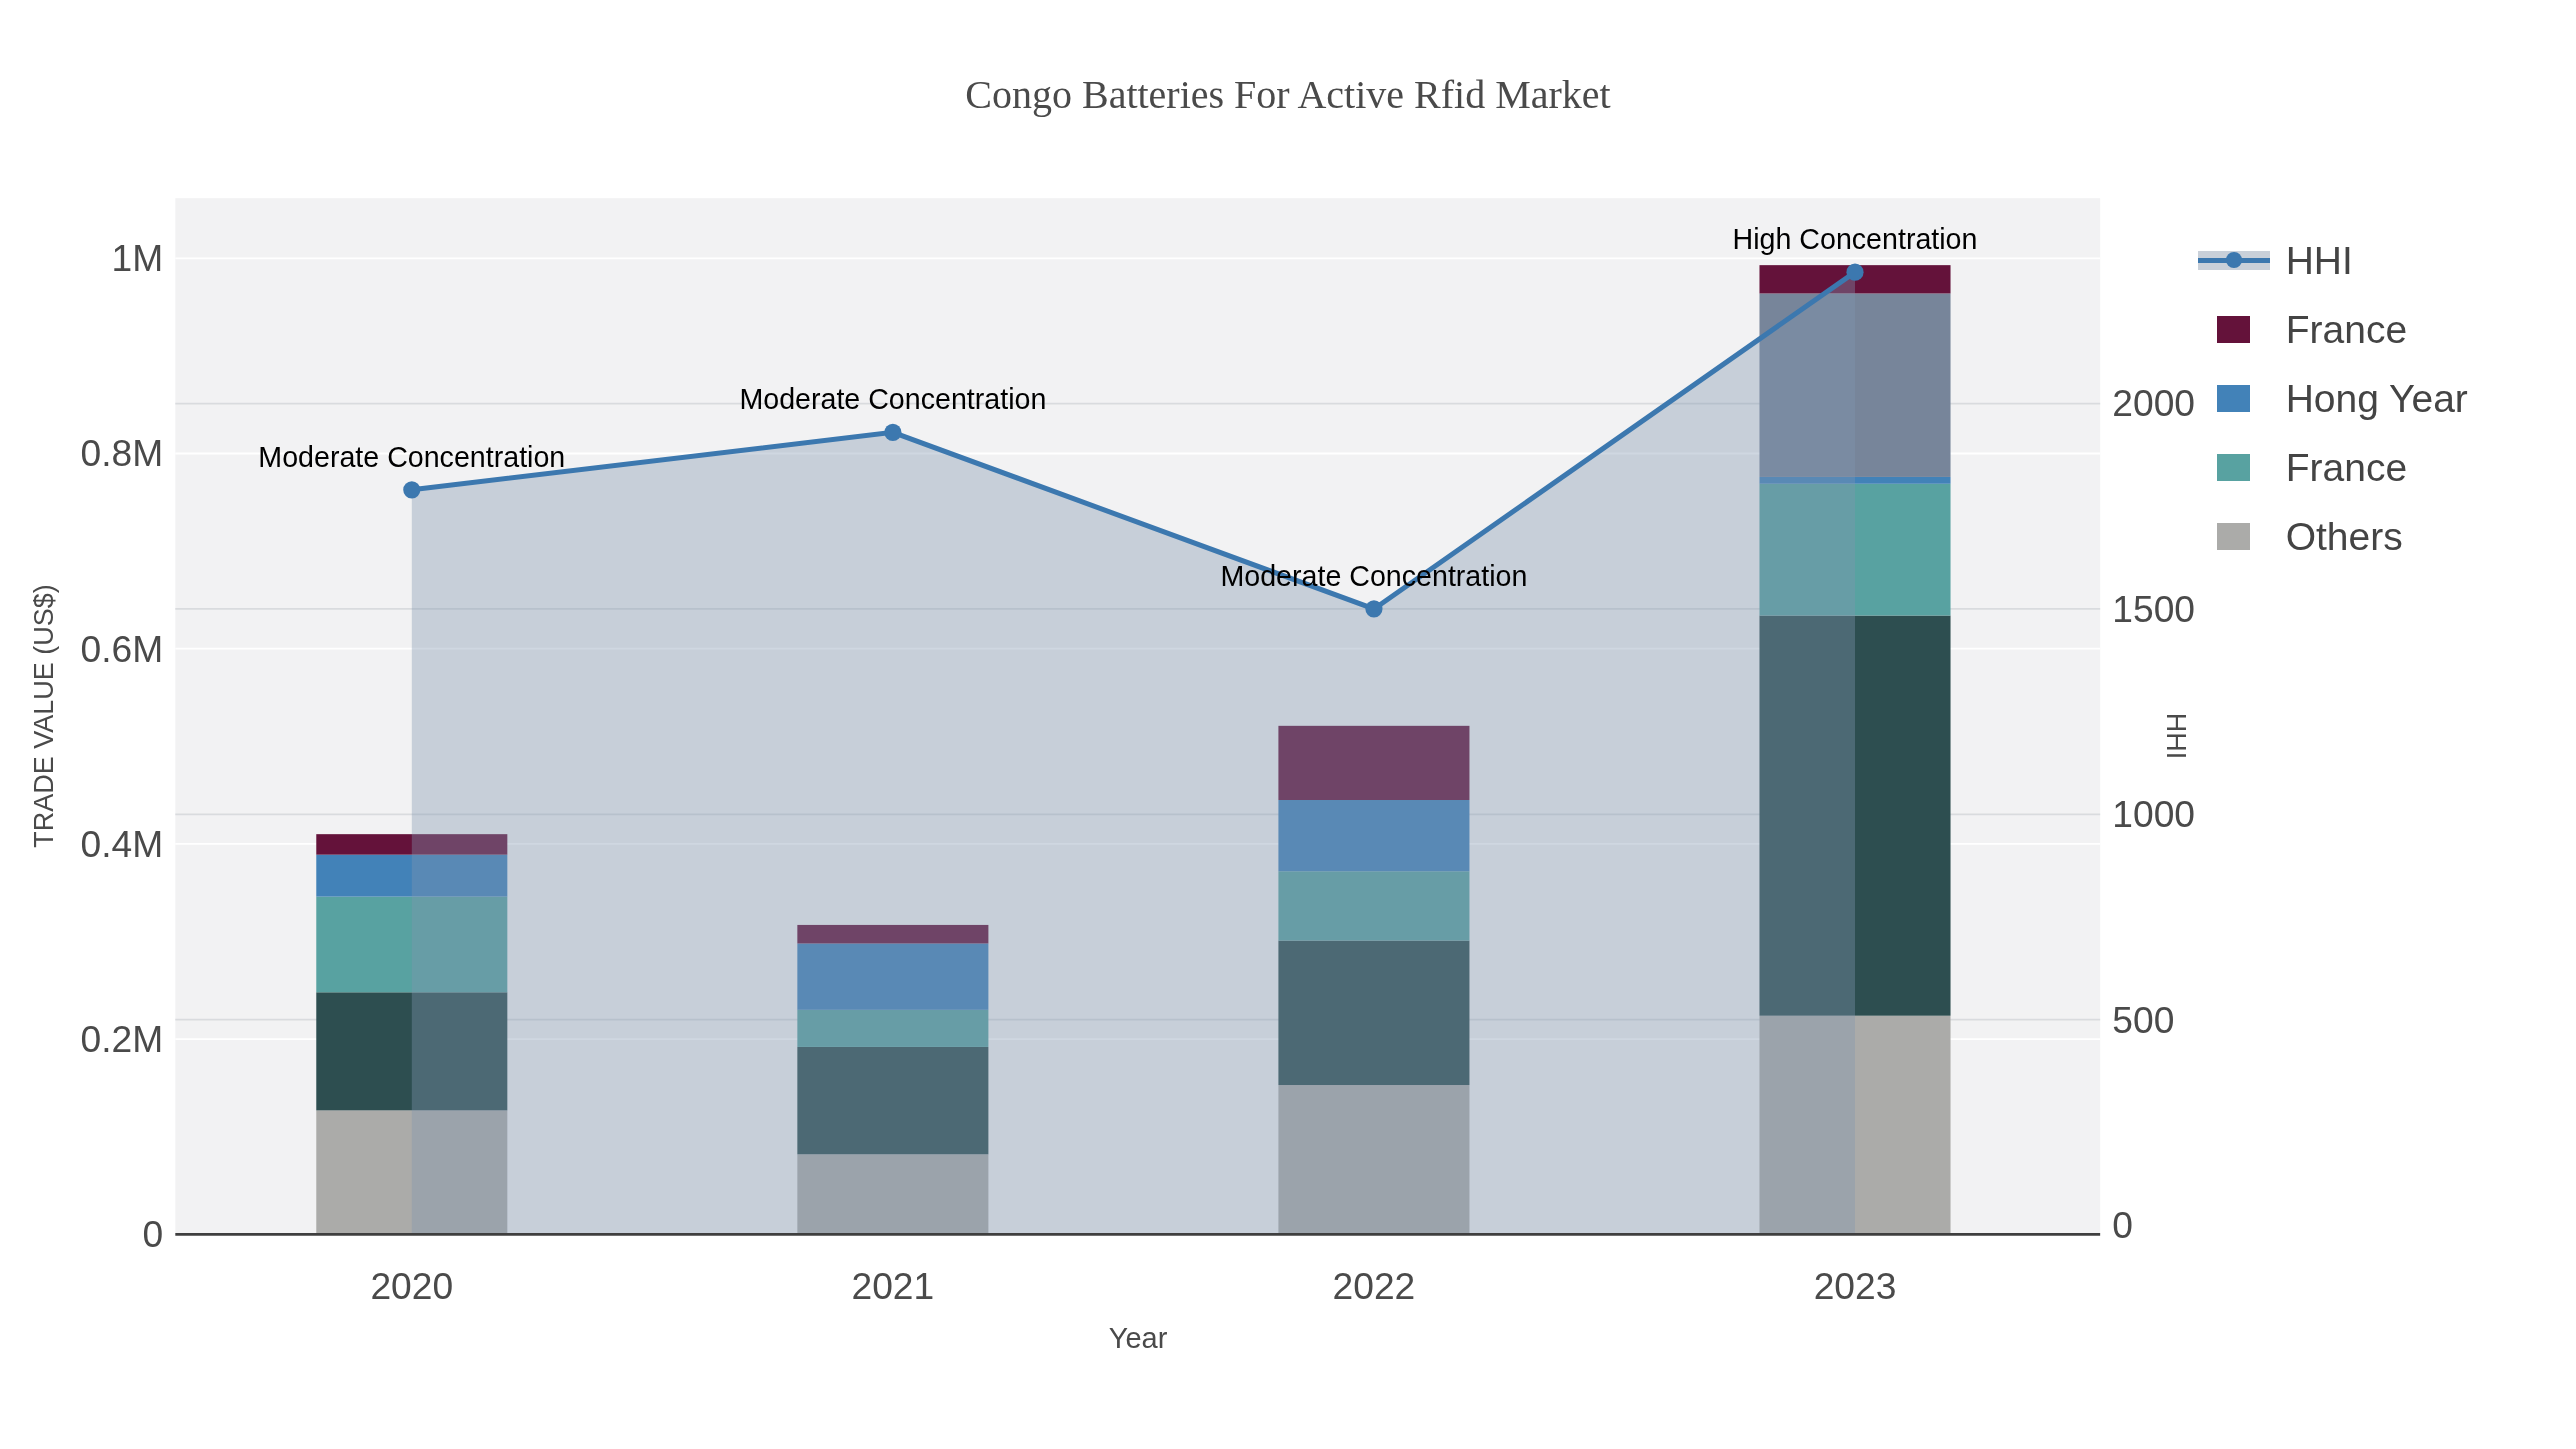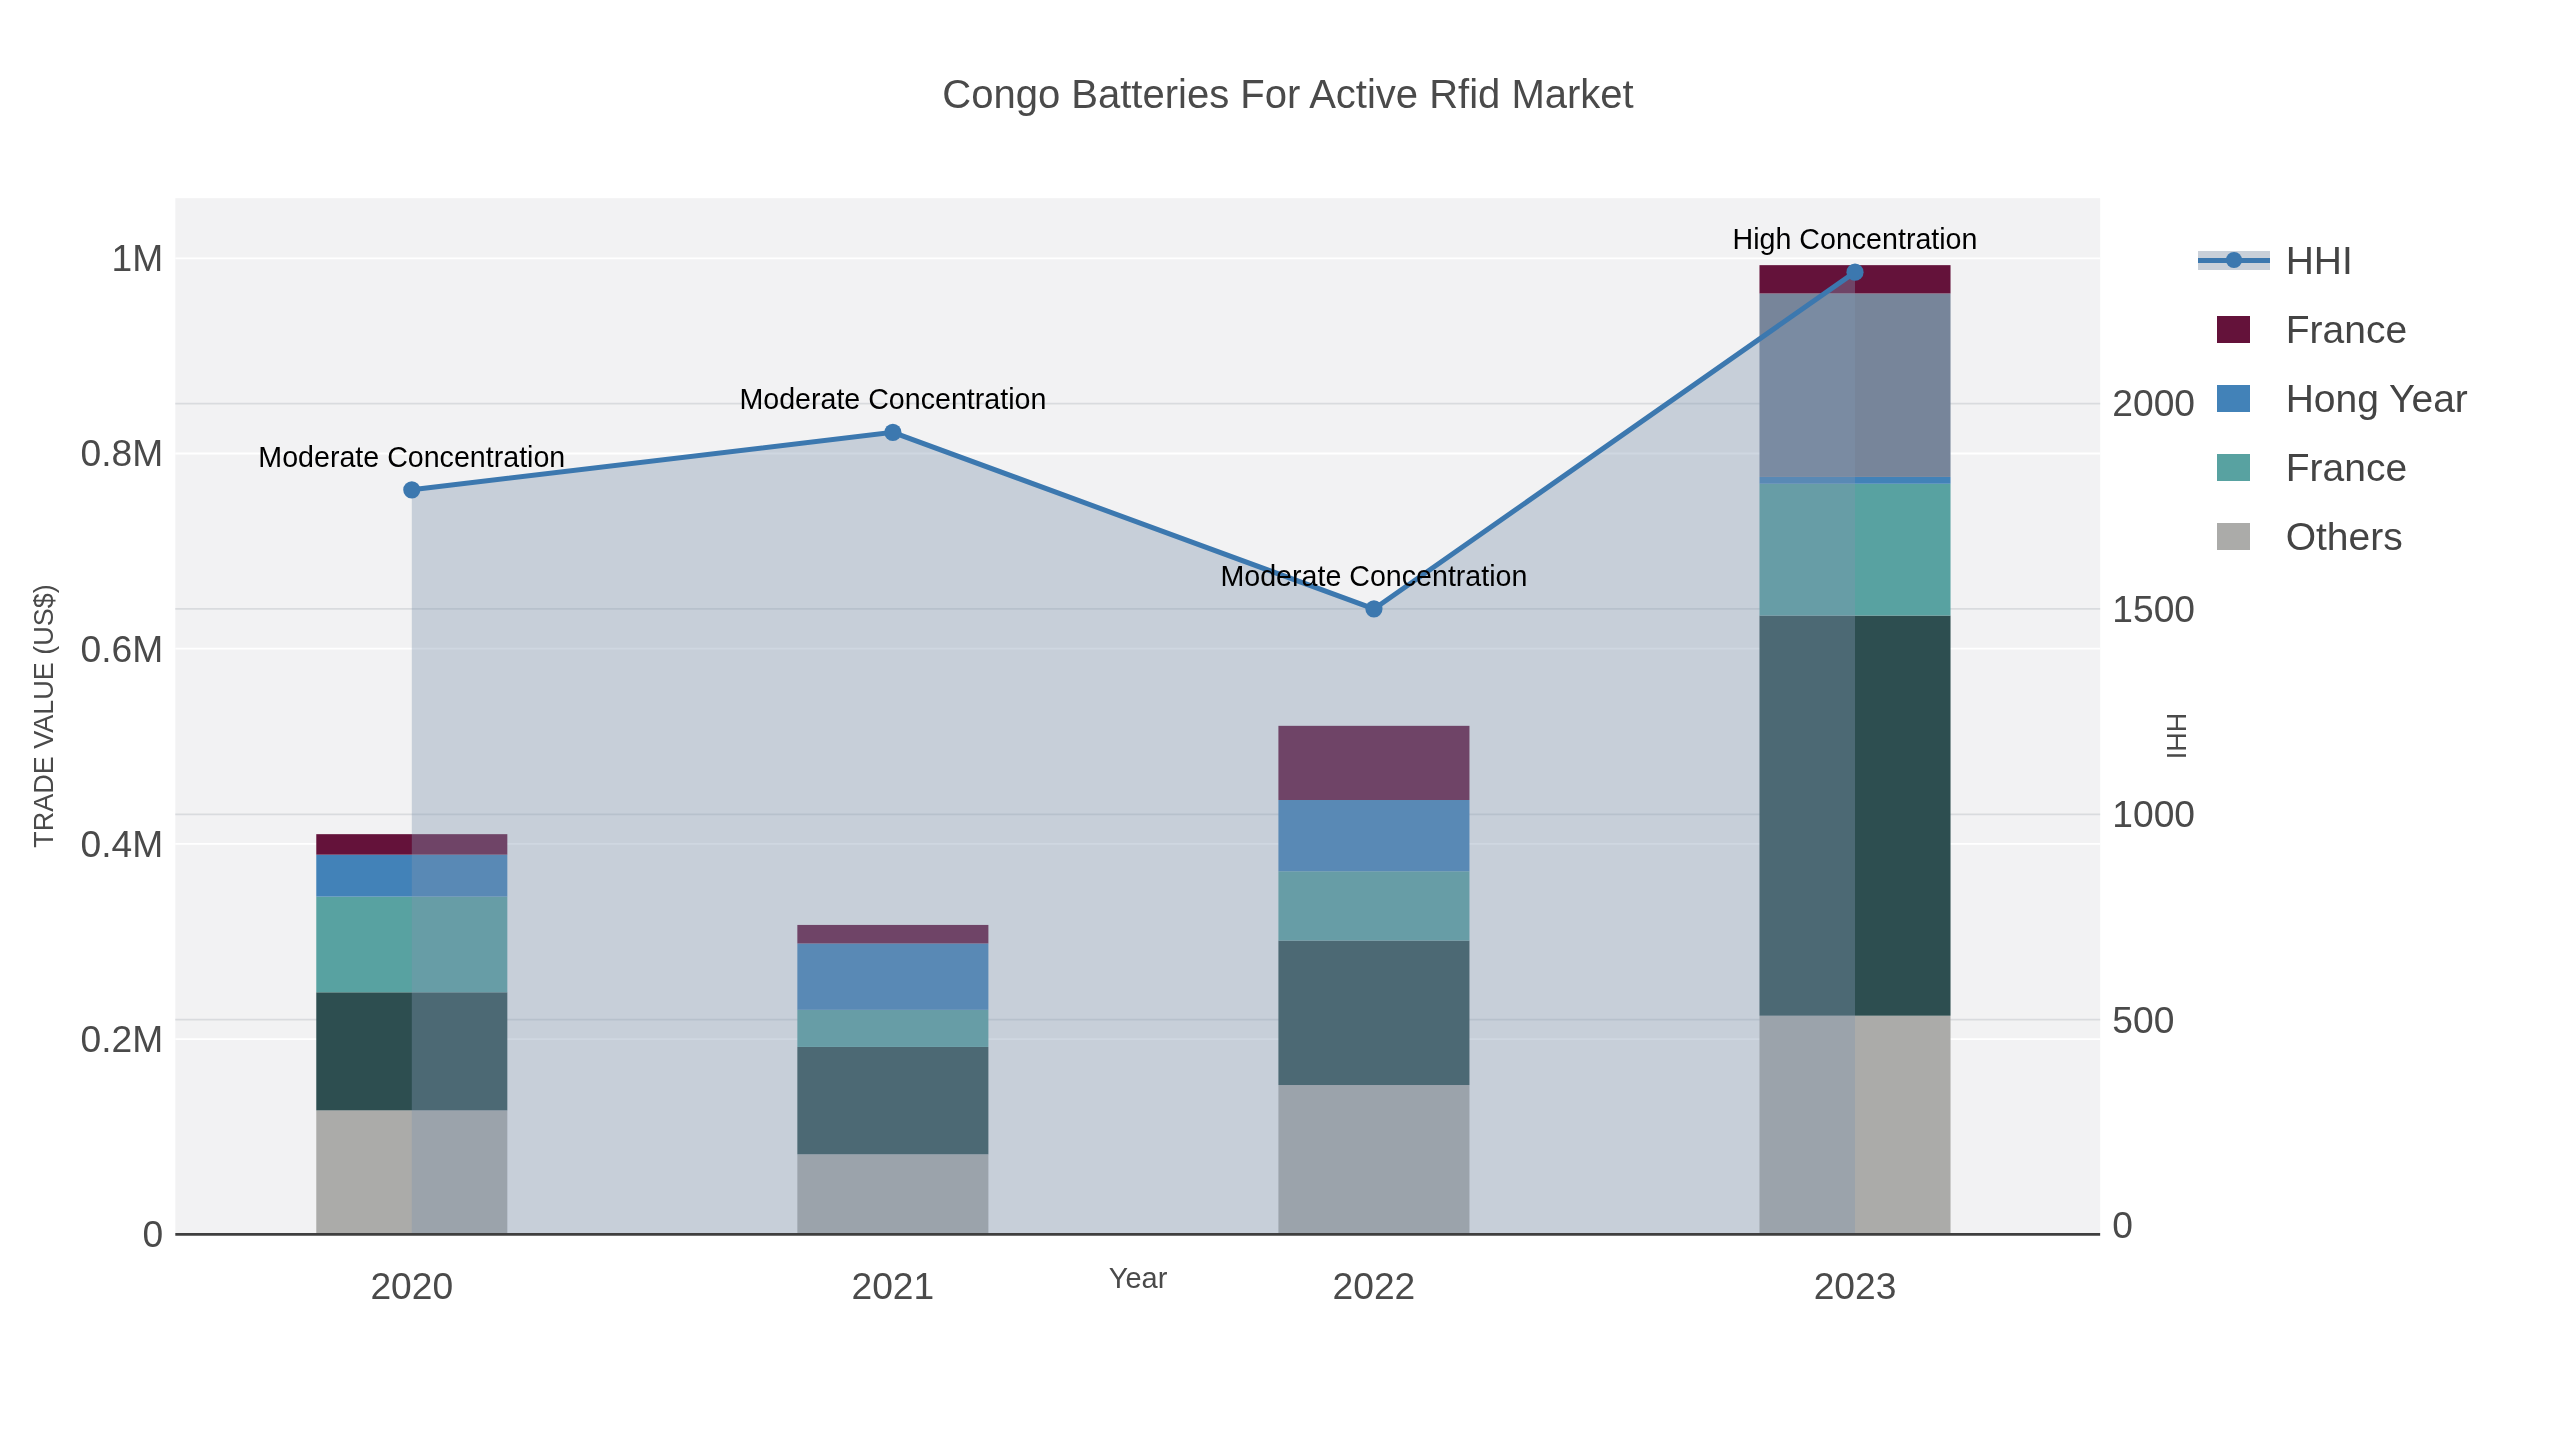--- a/index.html
+++ b/index.html
@@ -1,27 +1,27 @@
 <!DOCTYPE html>
 <html style="font-size:11.4px"><head>
 <meta charset="utf-8">
 <style>
   html,body { margin:0; padding:0; background:#ffffff; }
   body { width:2576px; height:1449px; overflow:hidden;
          font-family:"Liberation Sans", sans-serif; }
   .page { position:relative; width:2576px; height:1449px; }
   .title { position:absolute; left:0; top:63px; width:2576px; text-align:center;
-           color:#4a4a4a; font-size:40px; line-height:63px; }
+           color:#4a4a4a; font-size:40px; line-height:63px;font-family:Liberation Serif, serif; }
   .ylab-left { position:absolute; left:44px; top:716px;
                transform:translate(-50%,-50%) rotate(-90deg);
                font-size:27px; color:#4a4a4a; white-space:nowrap; }
   .ylab-right { position:absolute; left:2175px; top:736px;
                 transform:translate(-50%,-50%) rotate(90deg);
                 font-size:27px; color:#4a4a4a; white-space:nowrap; }
-  .xlab { position:absolute; left:1138px; top:1278px; transform:translate(-50%,-50%);
+  .xlab { position:absolute; left:1138px; top:1338px; transform:translate(-50%,-50%);
           font-size:29px; color:#4a4a4a; }
   #chart { position:absolute; left:0; top:0; }
   #legend { position:absolute; left:2198px; top:226px; }
   .lg-row { display:flex; align-items:center; height:69px; cursor:pointer; }
   .lg-sample { width:72px; height:29px; position:relative; flex:0 0 72px; }
   .lg-swatch { position:absolute; left:18.6px; top:1.4px; width:33px; height:27px; }
   .lg-band { position:absolute; left:0; top:5px; width:72px; height:18.6px; background:#c9d0d9; }
   .lg-line { position:absolute; left:0; top:12px; width:72px; height:5px; background:#3c78af; }
   .lg-dot  { position:absolute; left:28px; top:6.4px; width:15.7px; height:15.7px;
              border-radius:50%; background:#3c78af; }

